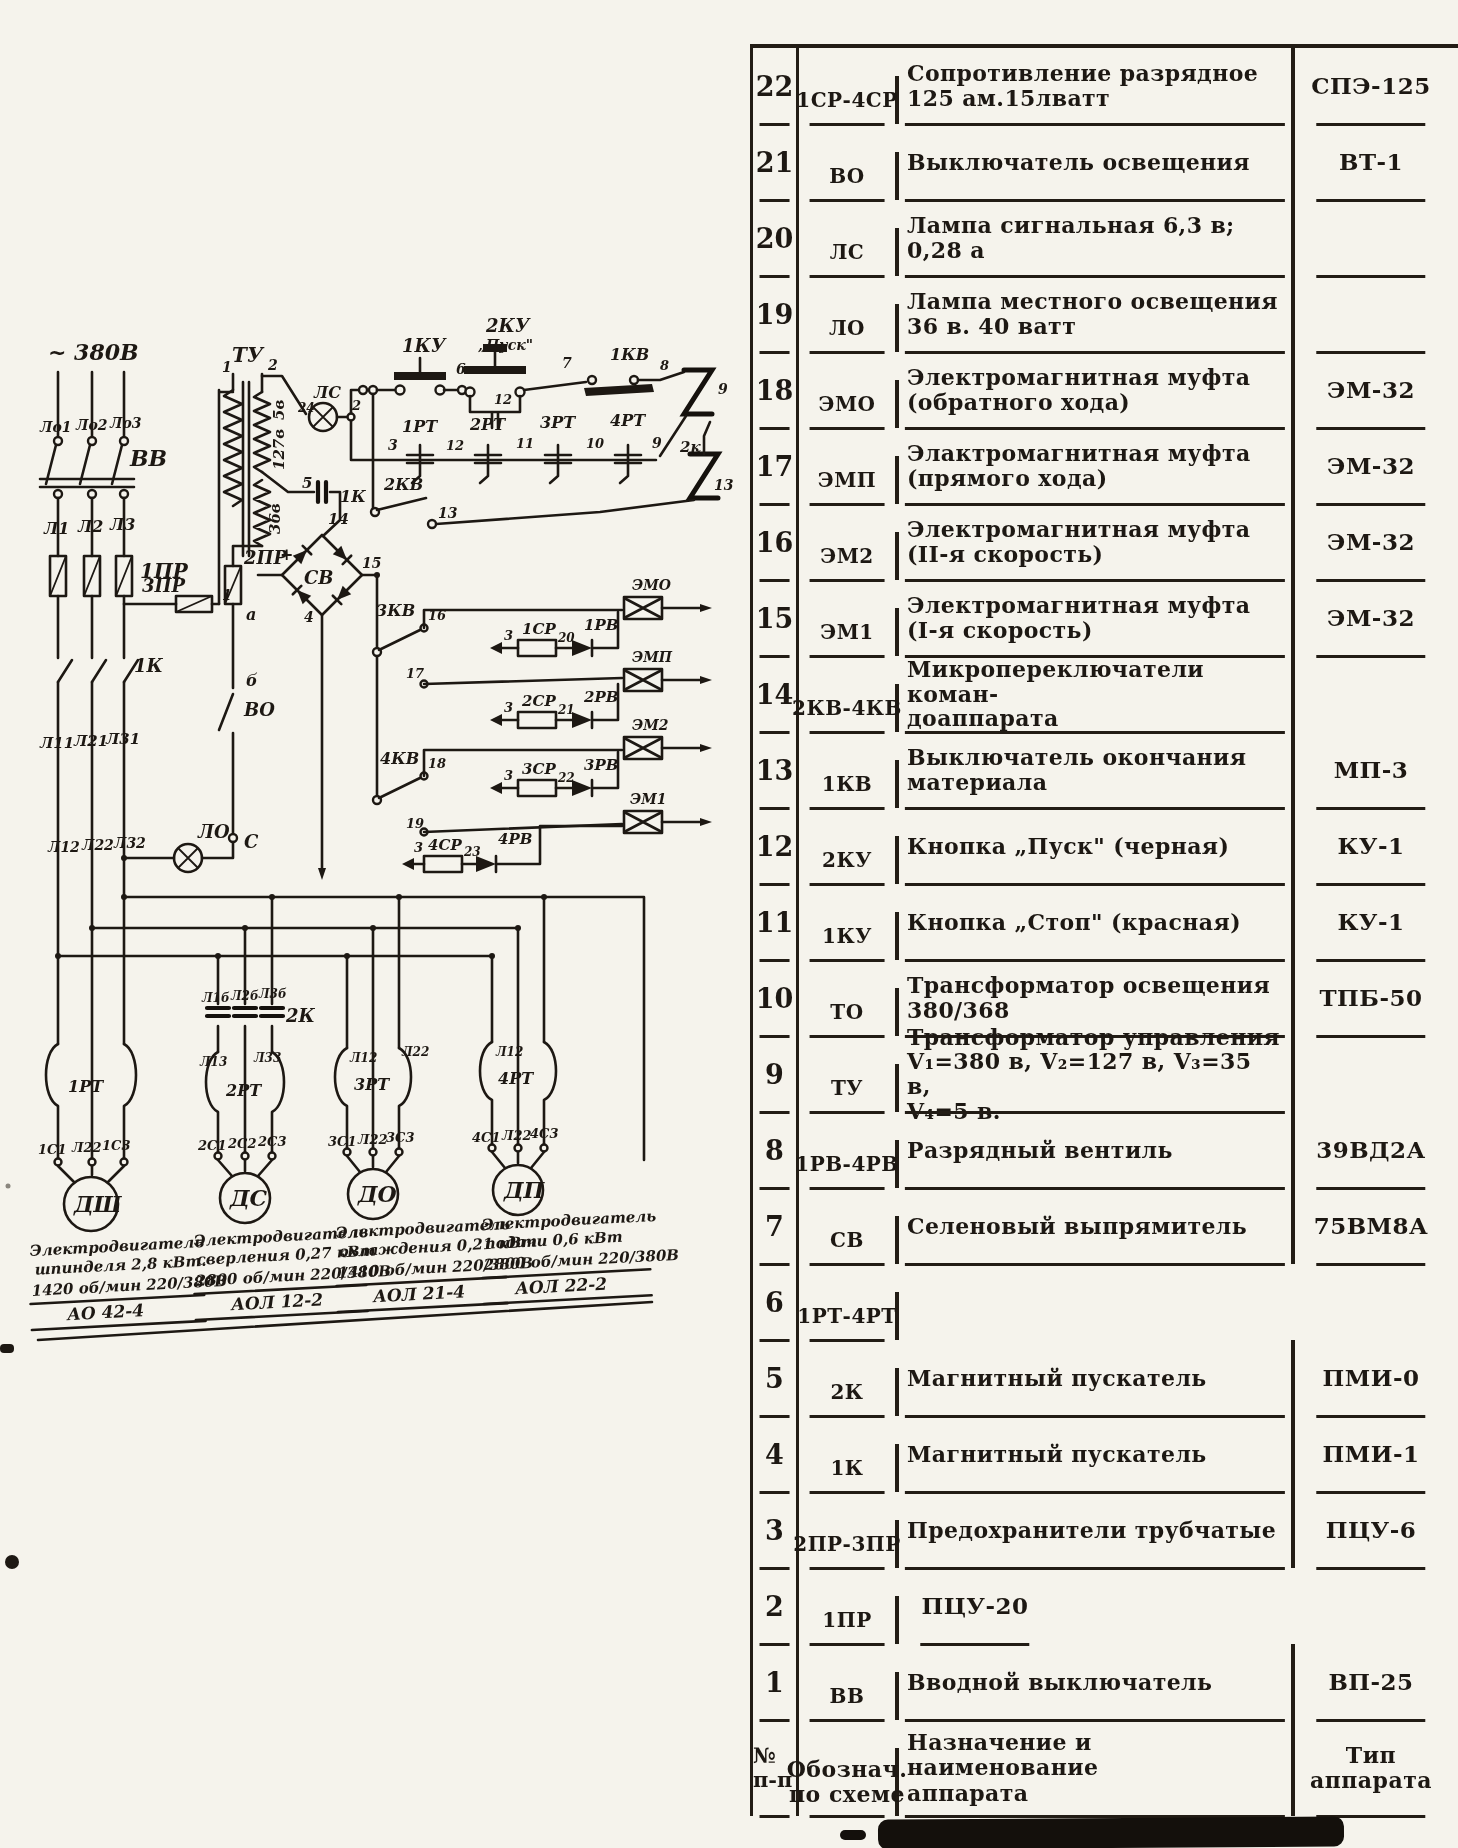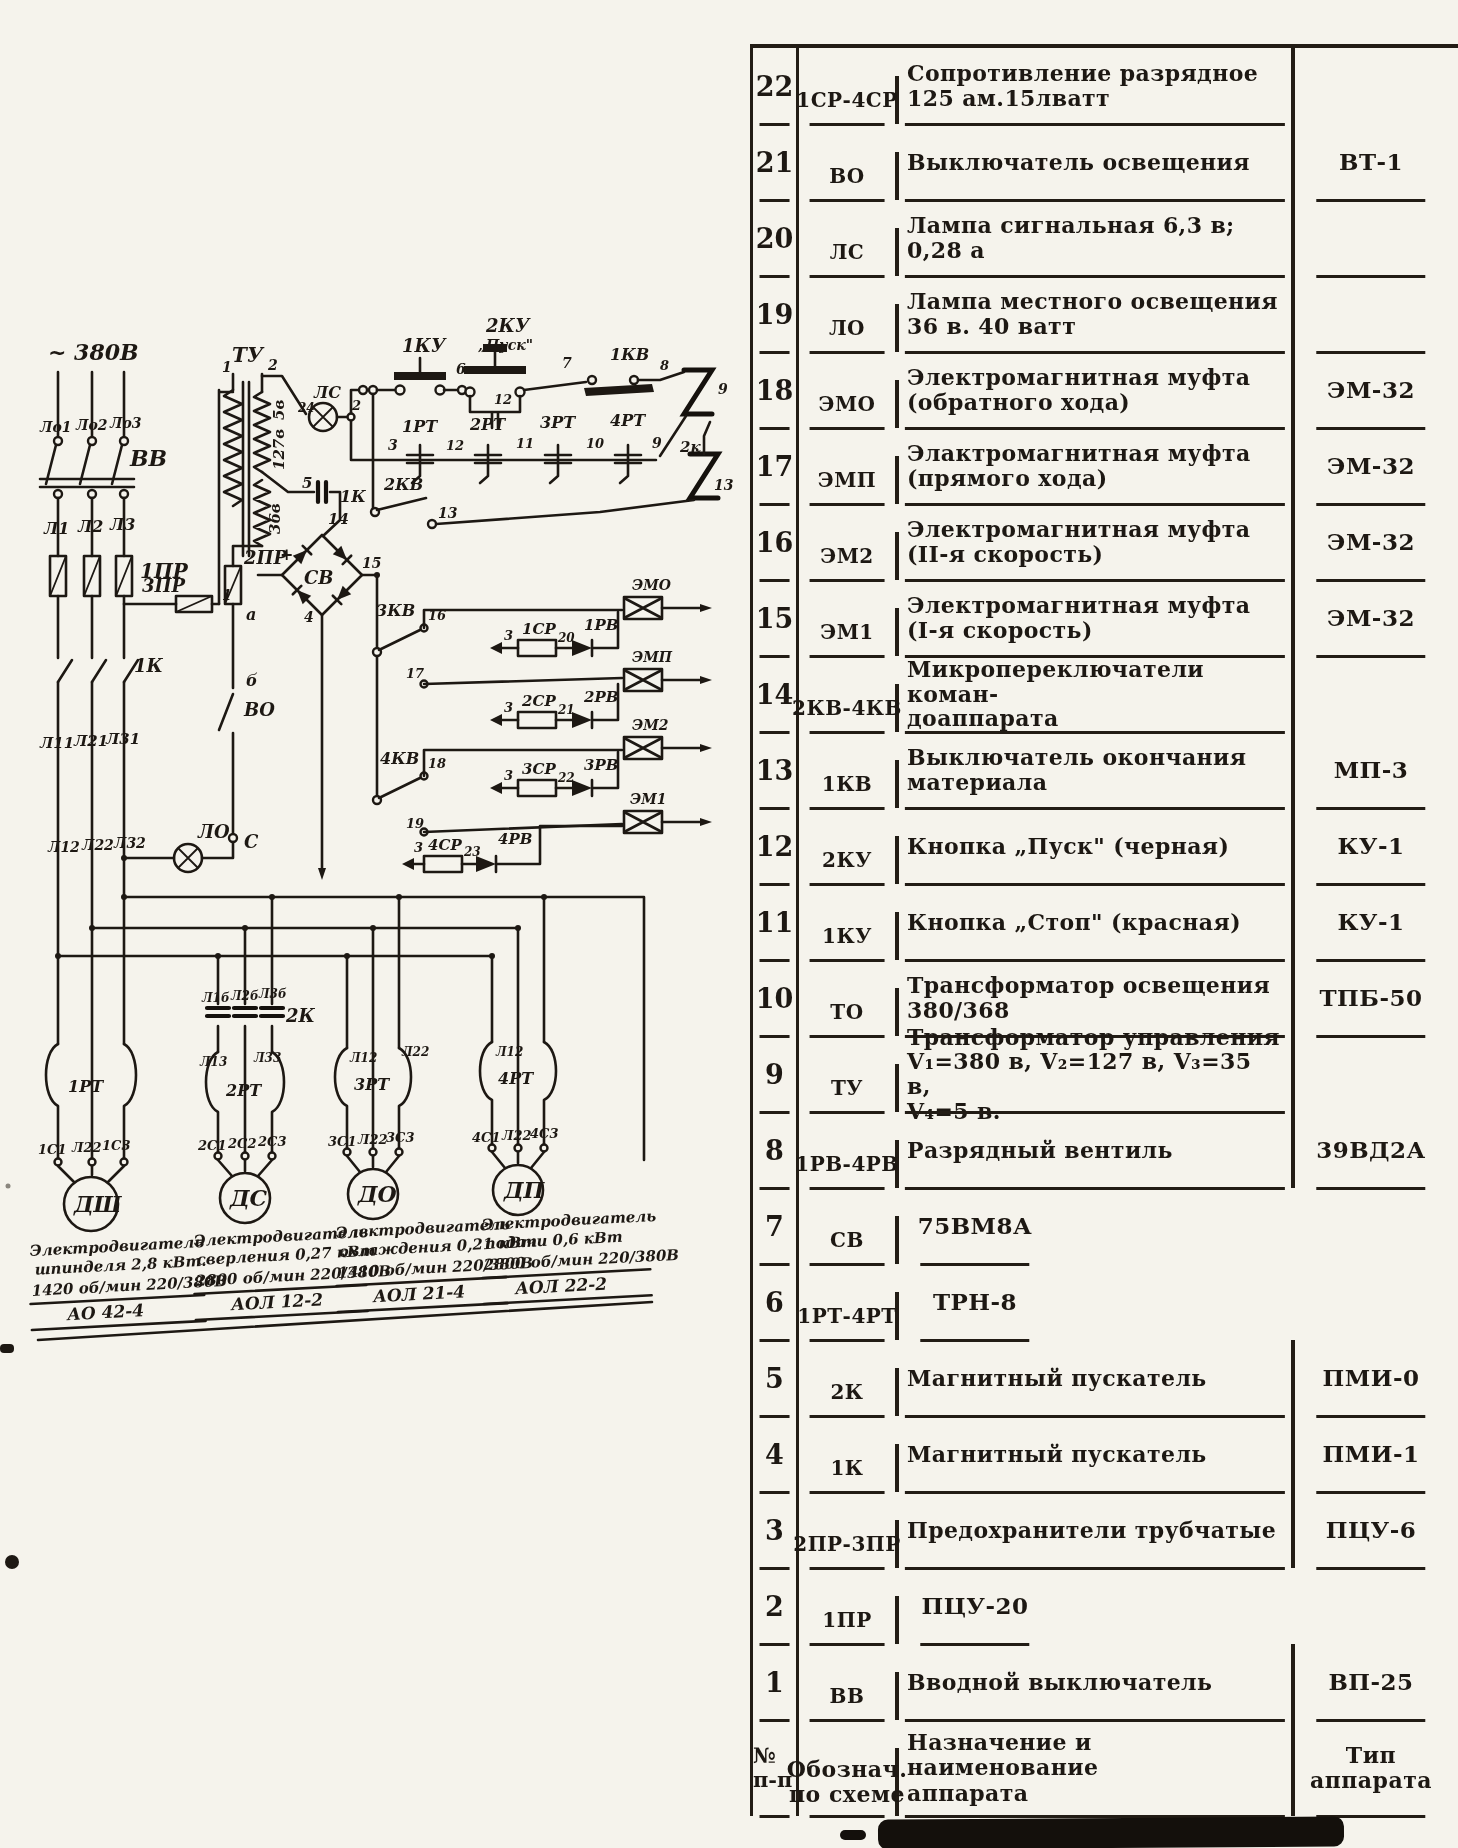--- a/index.html
+++ b/index.html
@@ -443,20 +443,21 @@
     <circle cx="8" cy="1186" r="2.5" fill="#8a867e"></circle>
   </g>
 </svg>
 
 <div class="tbl">
   <div class="row">
         <div class="c num">22</div>
         <div class="c desig">1СР-4СР</div>
         <div class="c purp">Сопротивление разрядное
 125 ам.15лватт</div>
+        <div class="c type">СПЭ-125</div>
       </div>
   <div class="row">
         <div class="c num">21</div>
         <div class="c desig">ВО</div>
         <div class="c purp">Выключатель освещения</div>
         <div class="c type">ВТ-1</div>
       </div>
   <div class="row">
         <div class="c num">20</div>
         <div class="c desig">ЛС</div>
@@ -539,26 +540,26 @@
       </div>
   <div class="row">
         <div class="c num">8</div>
         <div class="c desig">1РВ-4РВ</div>
         <div class="c purp">Разрядный вентиль</div>
         <div class="c type">39ВД2А</div>
       </div>
   <div class="row">
         <div class="c num">7</div>
         <div class="c desig">СВ</div>
+        <div class="c purp">Селеновый выпрямитель</div>
         <div class="c type">75ВМ8А</div>
       </div>
   <div class="row">
         <div class="c num">6</div>
         <div class="c desig">1РТ-4РТ</div>
-        <div class="c type">ТРН-8</div>
       </div>
   <div class="row">
         <div class="c num">5</div>
         <div class="c desig">2К</div>
         <div class="c purp">Магнитный пускатель</div>
         <div class="c type">ПМИ-0</div>
       </div>
   <div class="row">
         <div class="c num">4</div>
         <div class="c desig">1К</div>

